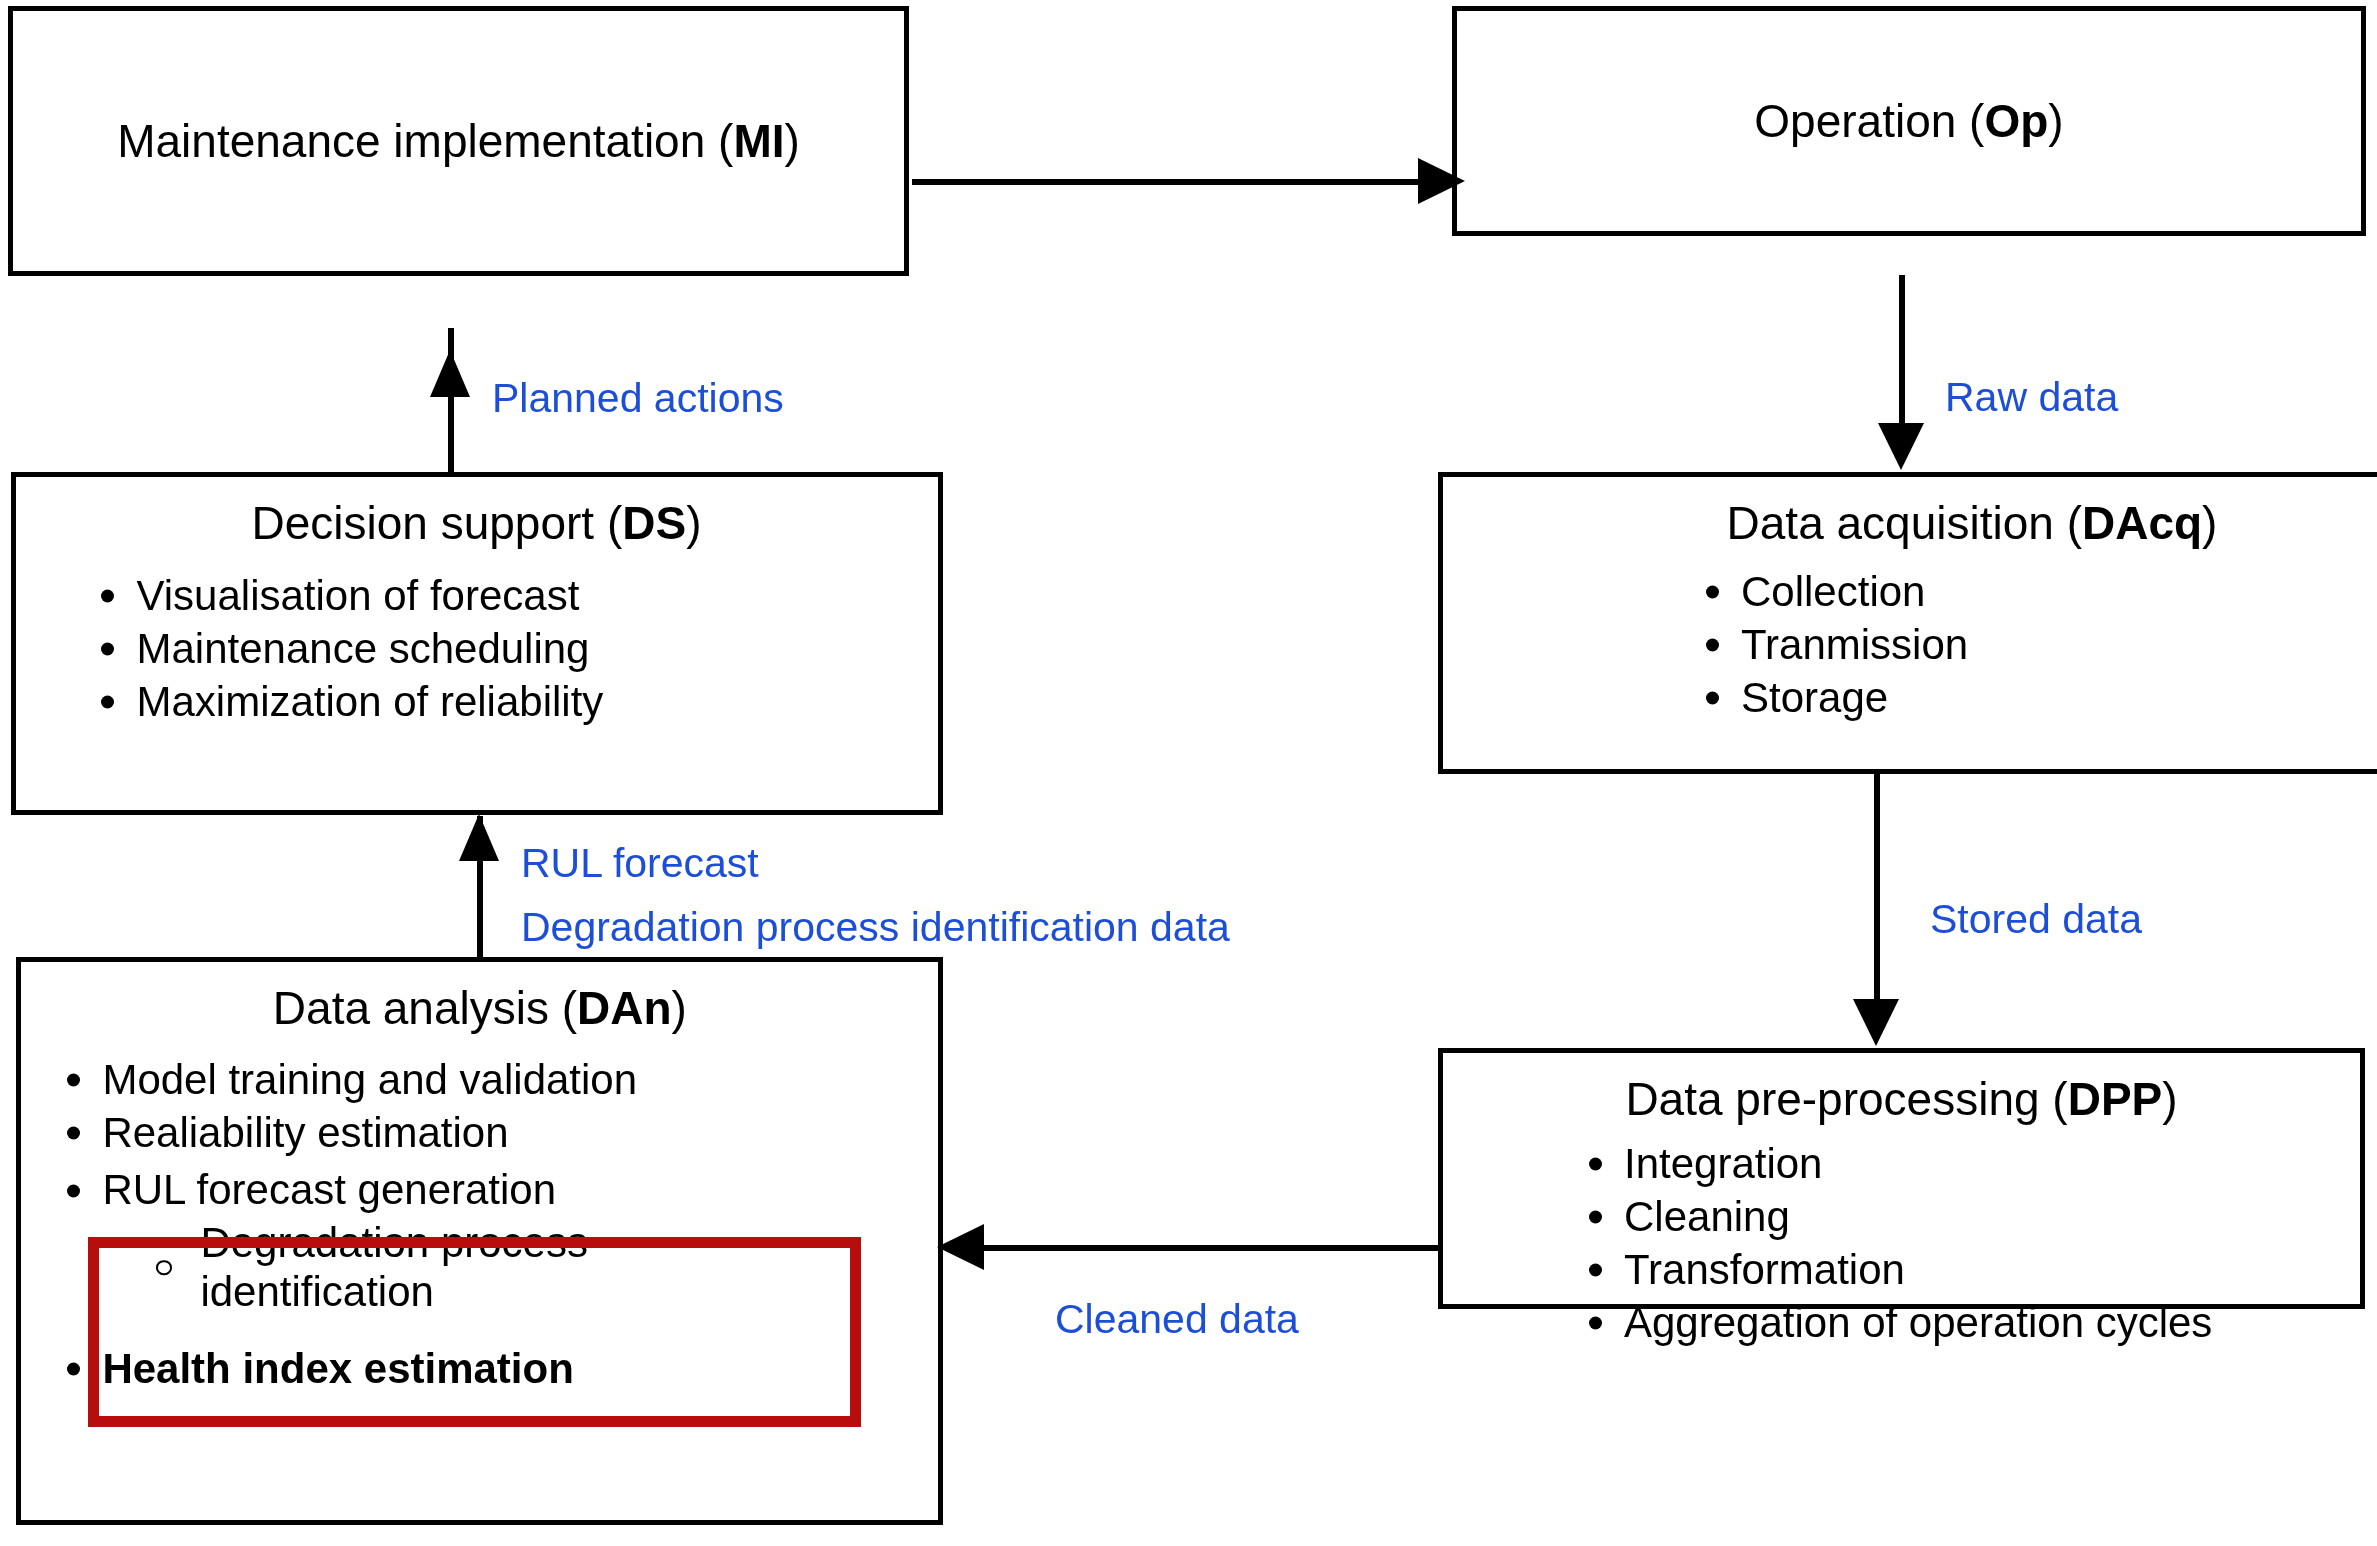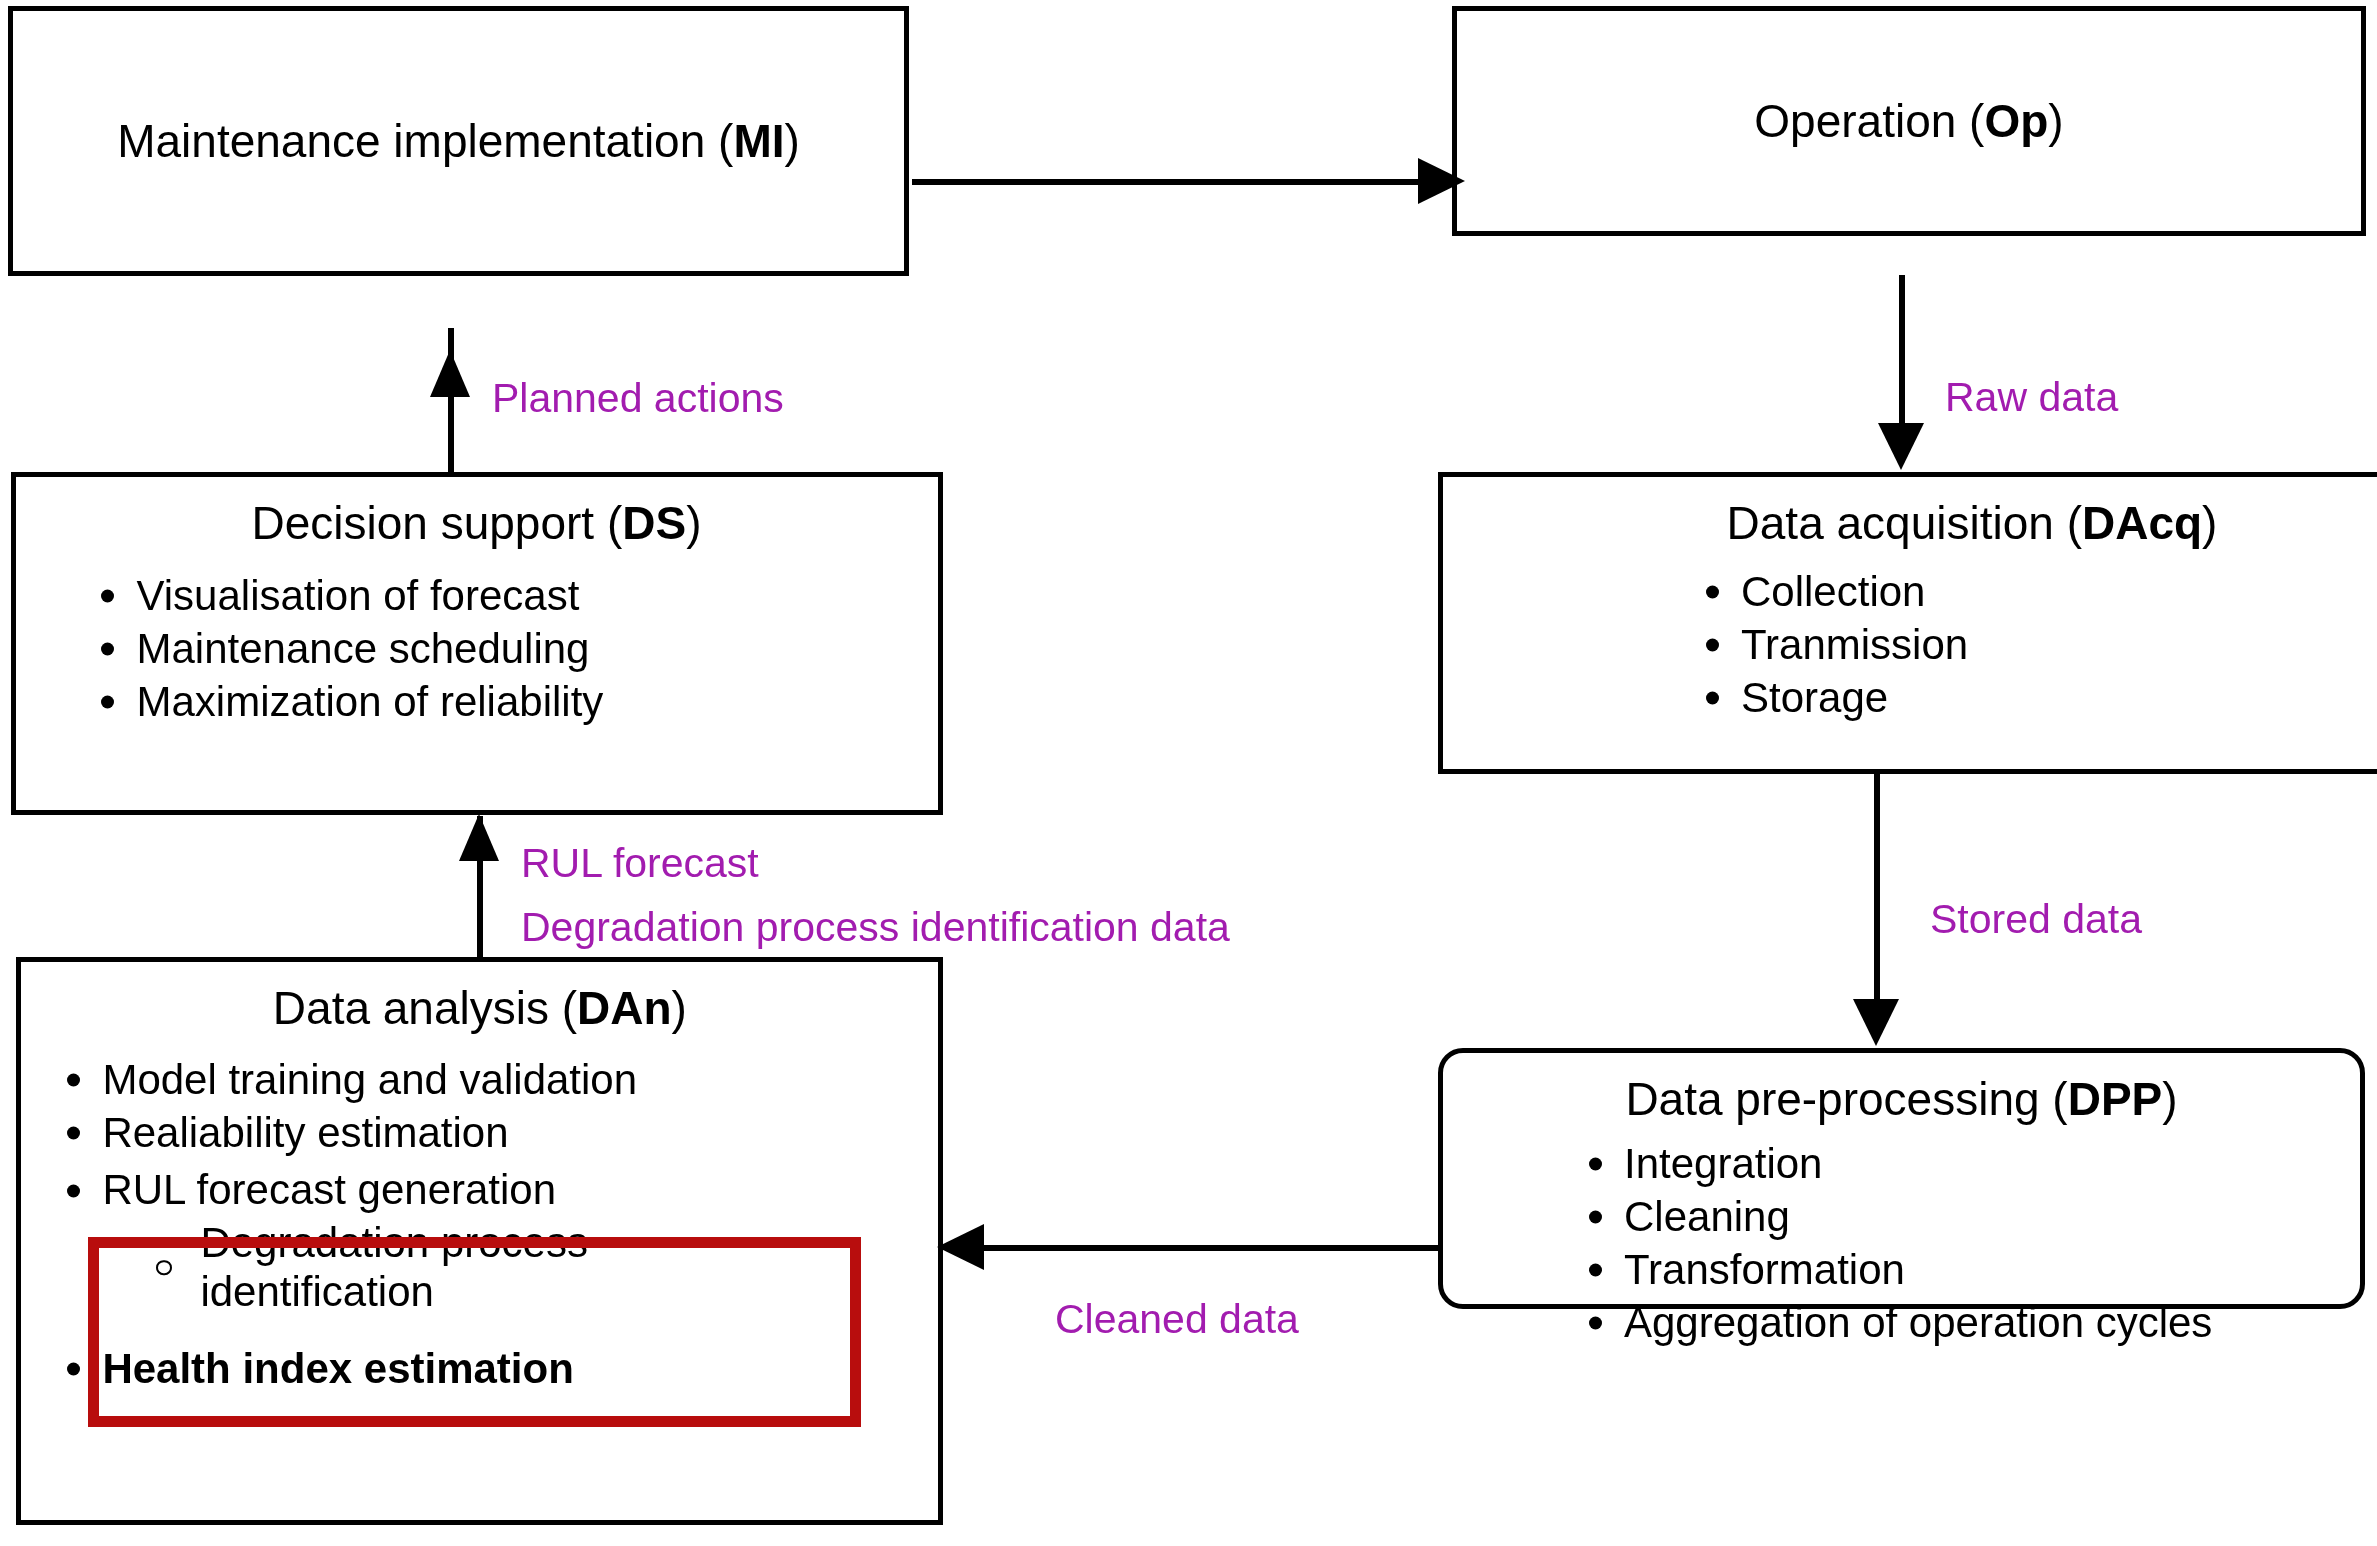--- a/index.html
+++ b/index.html
@@ -111,21 +111,21 @@
   .ah-up{
     border-left:20.5px solid transparent;
     border-right:20.5px solid transparent;
     border-bottom:47px solid #000000;
   }
   .edge-label{
     position:absolute;
     font-size:41px;
     line-height:1.18;
     white-space:nowrap;
-    color:#a21caf;
+    color:#1d4ed8;
   }
 </style>
 </head>
 <body>
 
 <div id="stage">
 
   <div class="box centered" style="left:8px; top:5.9px; width:901px; height:270px;">
     <div class="box-title">
       <span>Maintenance implementation (</span><b>MI</b><span>)</span>
@@ -217,21 +217,21 @@
     </ul>
   </div>
 
   <div class="redbox" style="left:88px; top:1237px; width:773px; height:190px;"></div>
 
   <div class="line-v" style="left:477px; top:816px; height:143px;"></div>
   <div class="arrowhead ah-up" style="left:459px; top:814px;"></div>
   <div class="edge-label" style="left:521px; top:839px;">RUL forecast</div>
   <div class="edge-label" style="left:521px; top:903px;">Degradation process identification data</div>
 
-  <div class="box listed" style="left:1438px; top:1048px; width:927px; height:261px;border-radius:25px;">
+  <div class="box listed" style="left:1438px; top:1048px; width:927px; height:261px;">
     <div class="box-title">
       <span>Data pre-processing (</span><b>DPP</b><span>)</span>
     </div>
     <ul class="items" style="margin-top:16.4px; margin-left:135px;">
       <li>
         <span class="bullet"></span>
         <span>Integration</span>
       </li>
       <li>
         <span class="bullet"></span>

